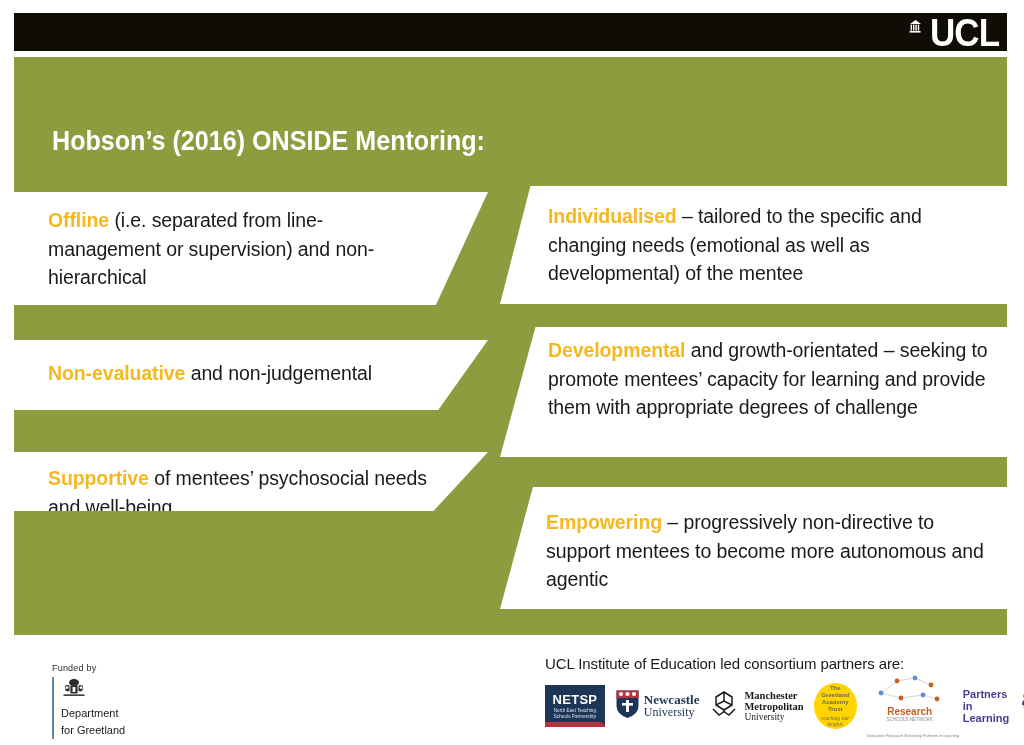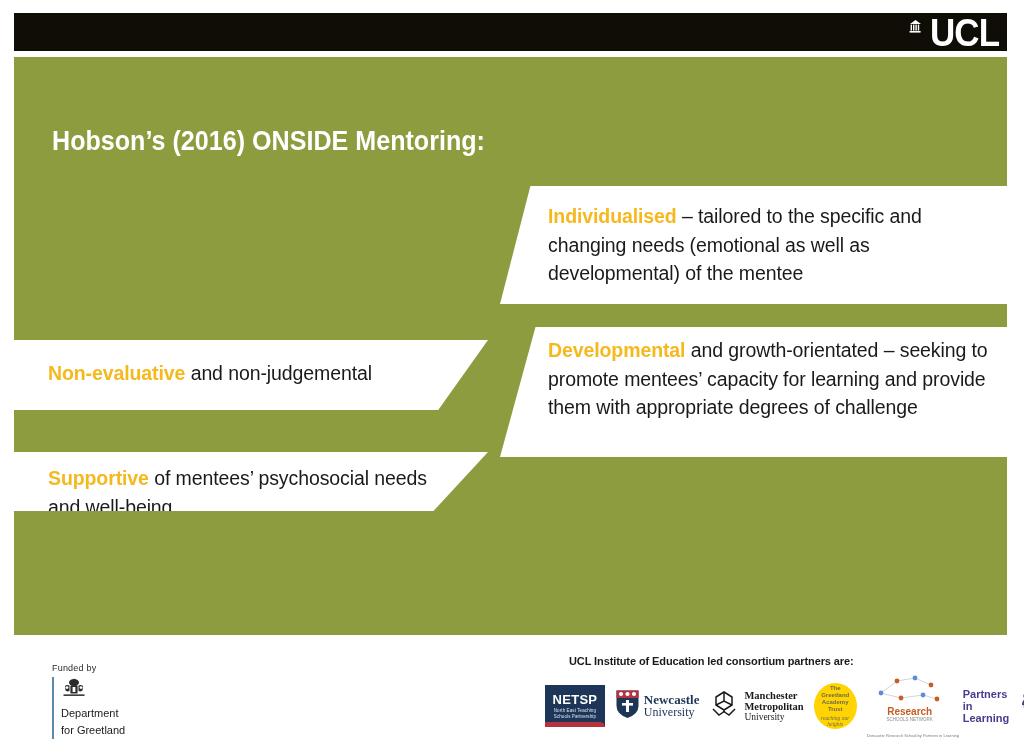--- a/index.html
+++ b/index.html
@@ -181,26 +181,25 @@
     color: #1a1a1a;
     margin-top: 2px;
   }
 
   
   .partners-label {
     position: absolute;
     left: 545px;
     top: 20px;
     font-family: "Liberation Sans", sans-serif;
-    font-weight: bold;
-    font-size: 11px;
+    font-weight: normal;
+    font-size: 15px;
     color: #1a1a1a;
     letter-spacing: -0.1px;
     white-space: nowrap;
-    margin-left: 24px;
   }
   .partners-row {
     position: absolute;
     left: 545px;
     top: 38px;
     display: flex;
     align-items: center;
     gap: 10px;
   }
 
@@ -345,20 +344,25 @@
         </svg>
       </span>
       <span class="ucl-wordmark">UCL</span>
     </div>
   </div>
 
   <div class="green-body"></div>
 
   <div class="slide-title">Hobson’s (2016) ONSIDE Mentoring:</div>
 
+  <div class="panel panel-left-1">
+    <div class="ptext">
+      <b>Offline</b><span> (i.e. separated from line-management or supervision) and non-hierarchical</span>
+    </div>
+  </div>
 
   <div class="panel panel-left-2">
     <div class="ptext">
       <b>Non-evaluative</b><span> and non-judgemental</span>
     </div>
   </div>
 
   <div class="panel panel-left-3">
     <div class="ptext">
       <b>Supportive</b><span> of mentees’ psychosocial needs and well-being</span>
@@ -370,20 +374,25 @@
       <b>Individualised</b><span> – tailored to the specific and changing needs (emotional as well as developmental) of the mentee</span>
     </div>
   </div>
 
   <div class="panel panel-right-2">
     <div class="ptext">
       <b>Developmental</b><span> and growth-orientated – seeking to promote mentees’ capacity for learning and provide them with appropriate degrees of challenge</span>
     </div>
   </div>
 
+  <div class="panel panel-right-3">
+    <div class="ptext">
+      <b>Empowering</b><span> – progressively non-directive to support mentees to become more autonomous and agentic</span>
+    </div>
+  </div>
 
   <div class="footer">
 
     <div class="dfe">
       <div class="dfe-funded">Funded by</div>
       <div class="dfe-lockup">
         <div class="dfe-rule"></div>
         <div class="dfe-body">
           <span>
             <svg width="26" height="22" viewBox="0 0 26 22" aria-hidden="true">

